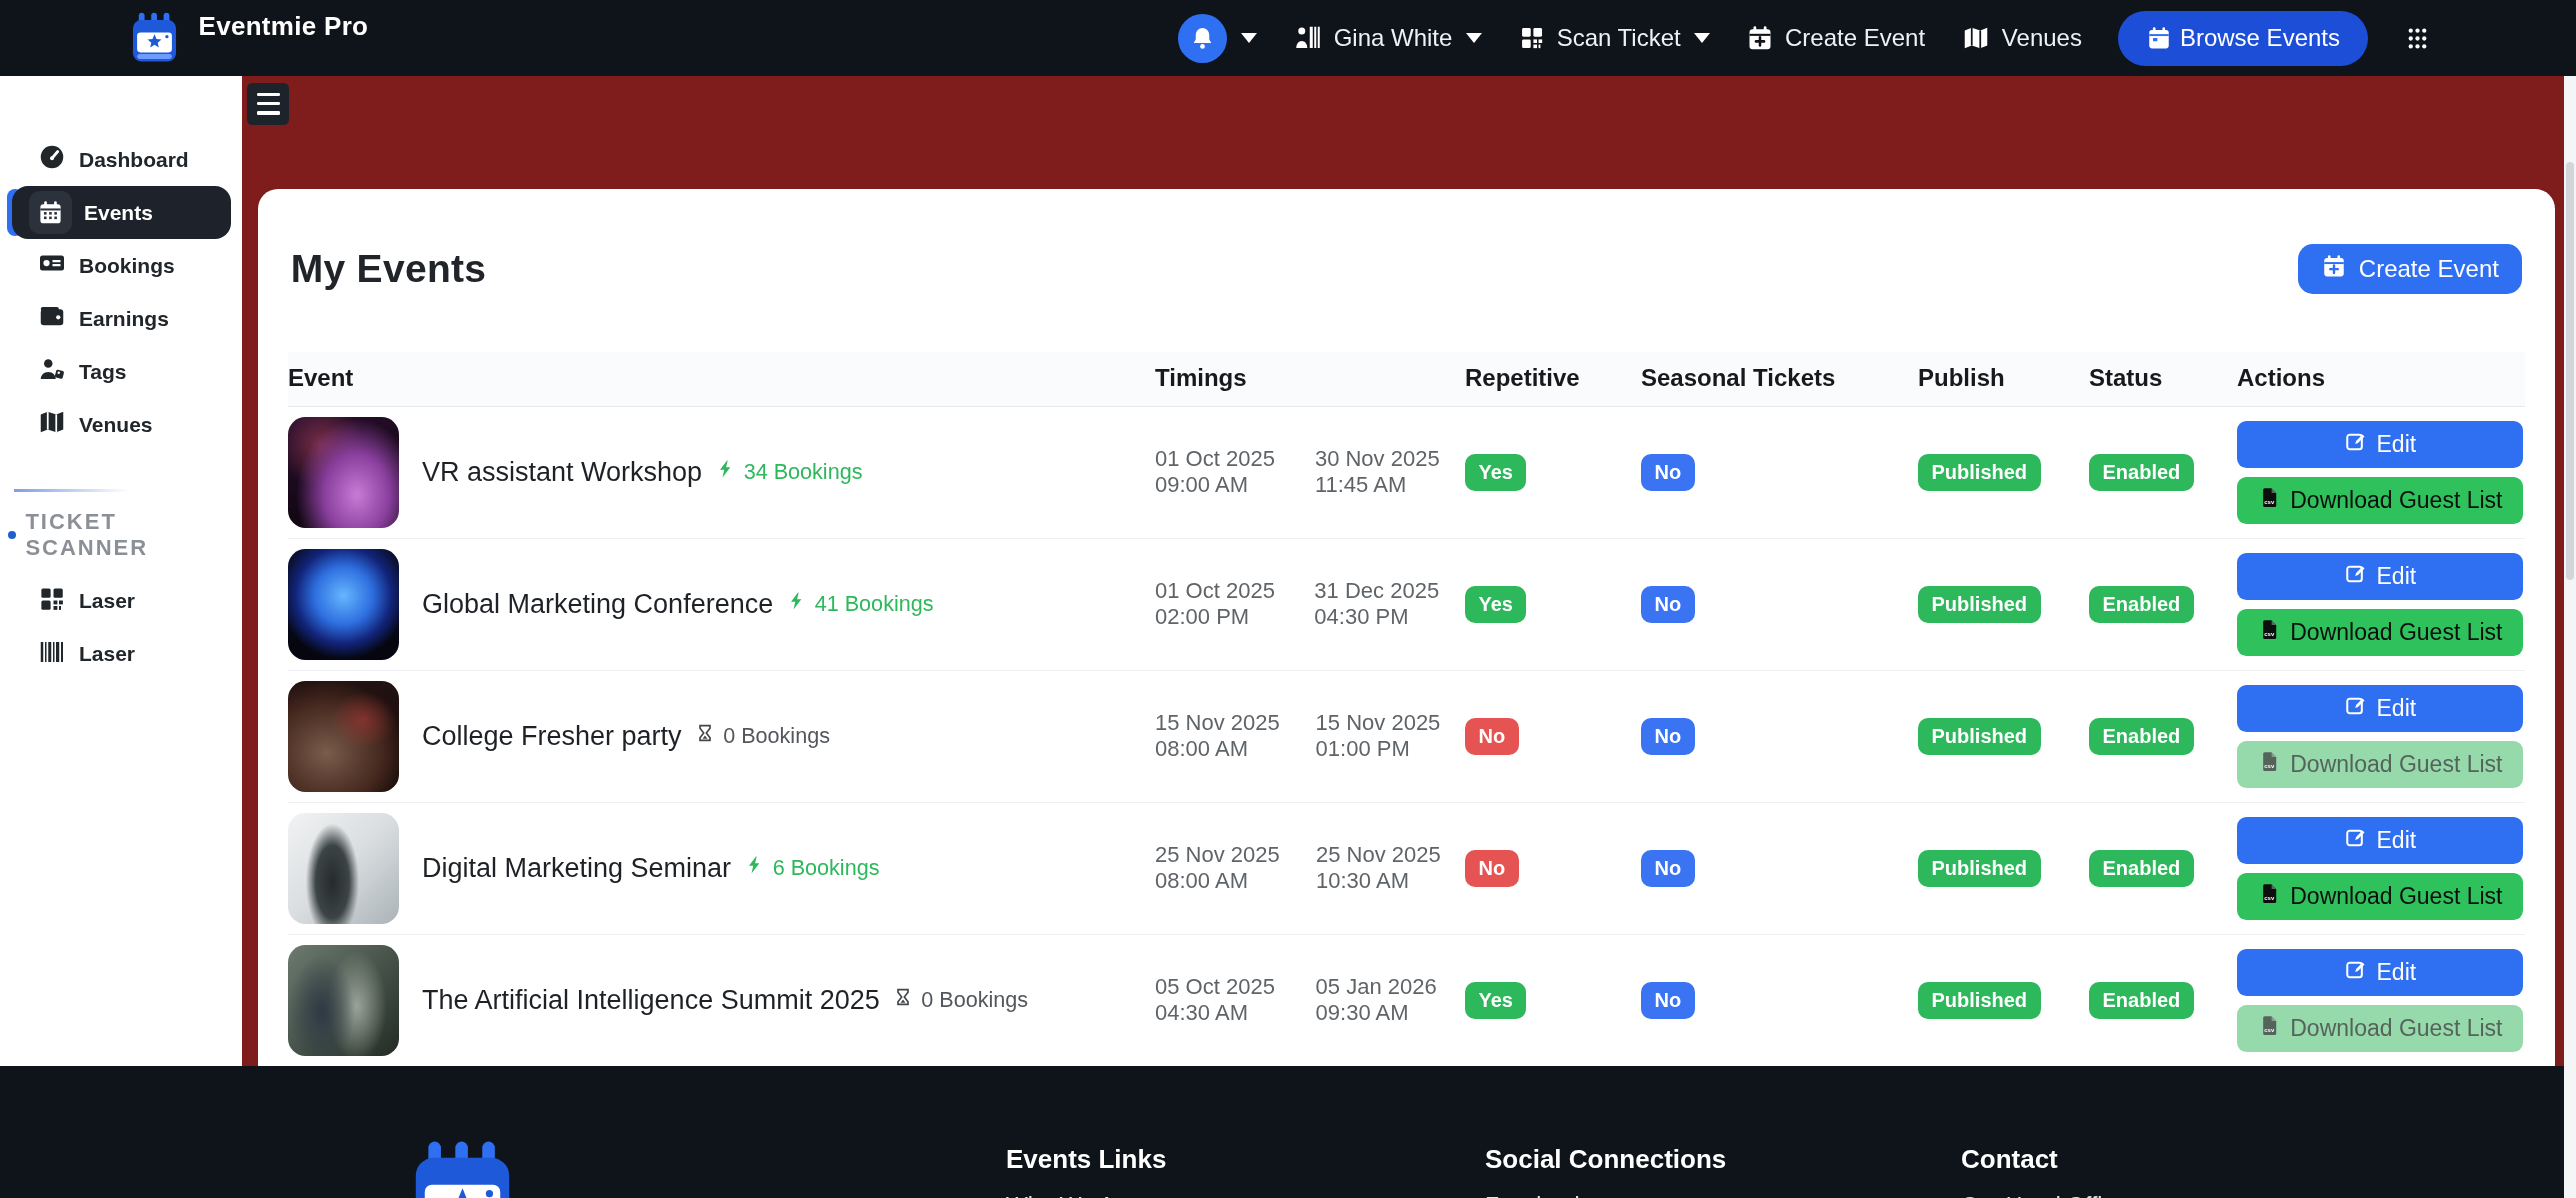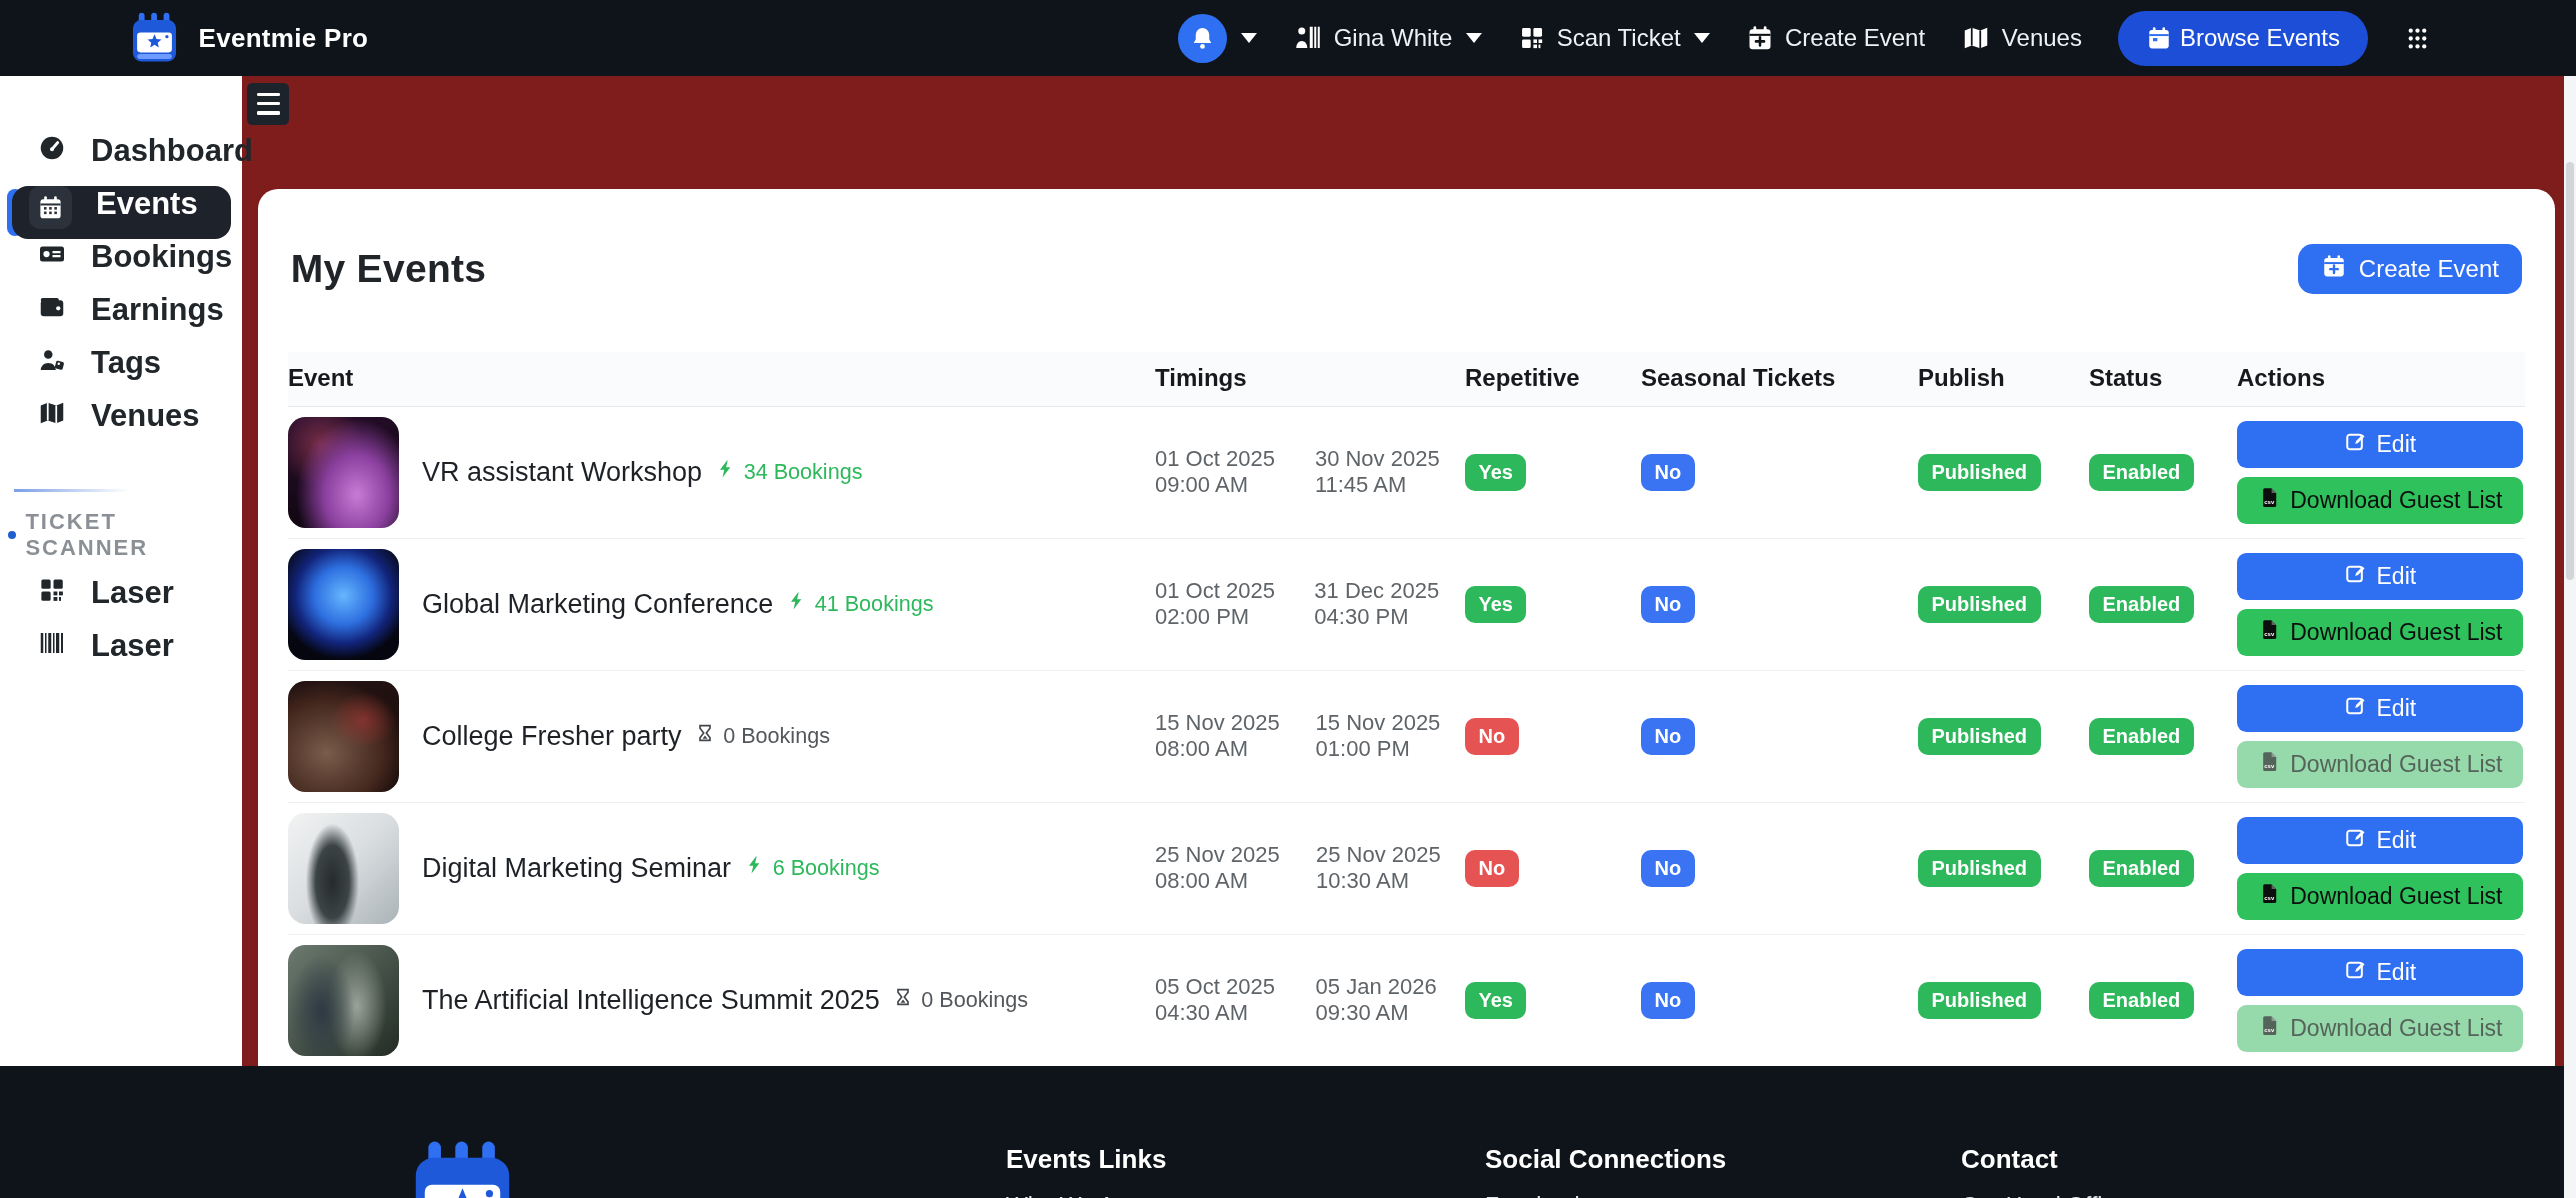--- a/index.html
+++ b/index.html
@@ -2,37 +2,37 @@
 <html style="font-size:10.8px"><head>
 <meta charset="utf-8">
 <style>
   html,body{margin:0;padding:0;width:2576px;height:1198px;overflow:hidden;
     font-family:"Liberation Sans",sans-serif;background:#ffffff;color:#1c2126;}
   *{box-sizing:border-box;}
 
   
   .navbar{position:absolute;left:0;top:0;width:2576px;height:76px;background:#0f141a;
     display:flex;align-items:center;padding:0 145px 0 128px;}
-  .brand{display:flex;align-items:center;gap:17.5px;}
+  .brand{display:flex;align-items:flex-start;gap:17.5px;}
   .brand-text{color:#fff;font-size:26px;font-weight:700;letter-spacing:0.3px;}
   .nav-right{margin-left:auto;display:flex;align-items:center;gap:36px;}
   .nav-item{display:flex;align-items:center;gap:10.8px;color:#eef1f4;font-size:24px;cursor:pointer;white-space:nowrap;}
   .nav-item svg{display:block;}
   .caret{width:0;height:0;border-left:8.8px solid transparent;border-right:8.8px solid transparent;
     border-top:10px solid #fff;margin-left:2.7px;}
   .bell-circle{width:49px;height:49px;border-radius:50%;background:#2f6ff2;display:flex;
     align-items:center;justify-content:center;}
   .nav-pill{background:#1d4ed8;border-radius:32px;padding:13.5px 28px;display:flex;align-items:center;gap:8px;
     font-size:24px;color:#fff;}
 
   
   .sidebar{position:absolute;left:0;top:76px;width:242px;bottom:132px;background:#ffffff;z-index:5;}
   .side-list{margin-top:57px;}
-  .side-item{height:53px;display:flex;align-items:flex-start;gap:24px;padding-left:37px;
-    font-size:31px;font-weight:700;color:#21262b;cursor:pointer;}
+  .side-item{height:53px;display:flex;align-items:center;gap:12px;padding-left:37px;
+    font-size:21px;font-weight:700;color:#21262b;cursor:pointer;}
   .side-item svg{flex:none;}
   .side-item.active{position:relative;height:53px;margin:0 10.8px 0 12px;padding-left:17px;
     background:#1d222b;color:#fff;border-radius:16px;}
   .side-item.active::before{content:"";position:absolute;left:-5.4px;top:2.7px;bottom:2.7px;width:16px;
     background:#2f6ff2;border-radius:10.8px;z-index:-1;}
   .active-icon-box{width:43px;height:43px;background:#2c323c;border-radius:10.8px;display:flex;
     align-items:center;justify-content:center;}
   .side-divider{height:2.7px;margin:38px 0 0 13.5px;width:115px;
     background:linear-gradient(90deg,#3b6fd8aa,transparent);}
   .side-section{display:flex;align-items:center;gap:9.4px;margin:17.5px 0 13.5px 8px;

